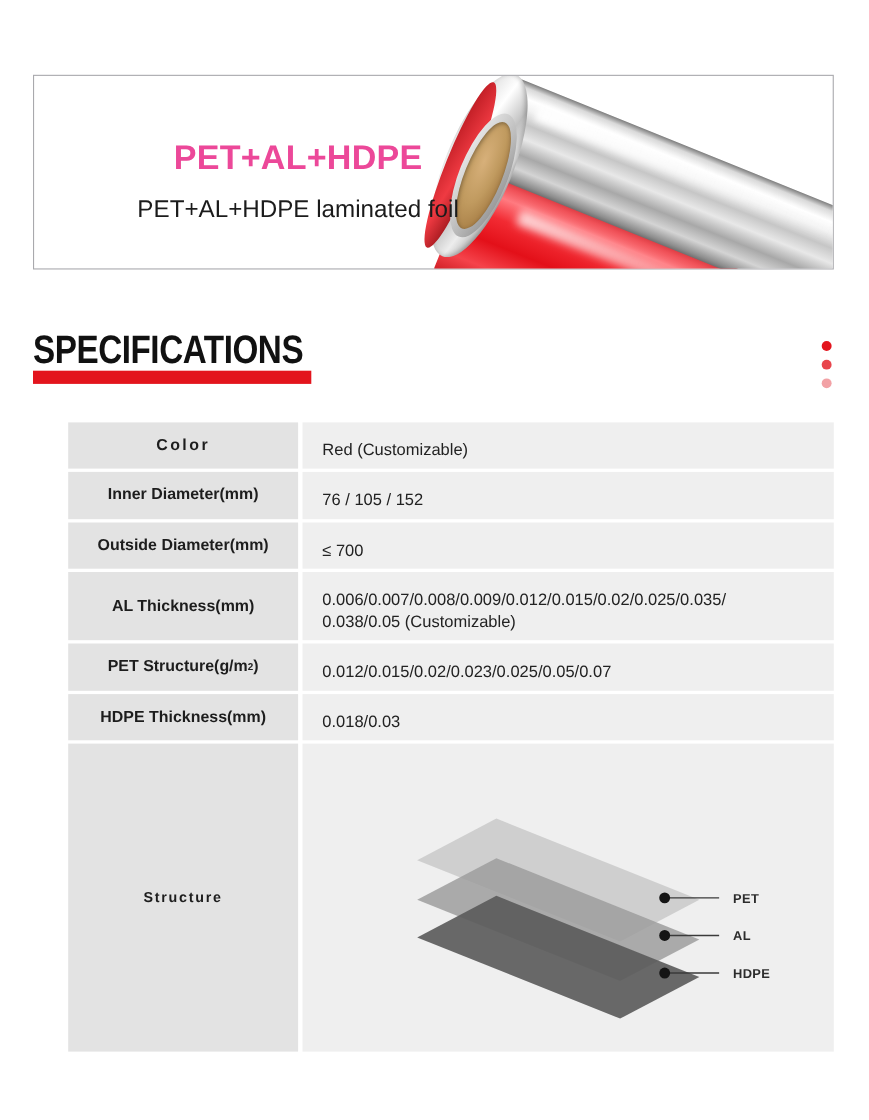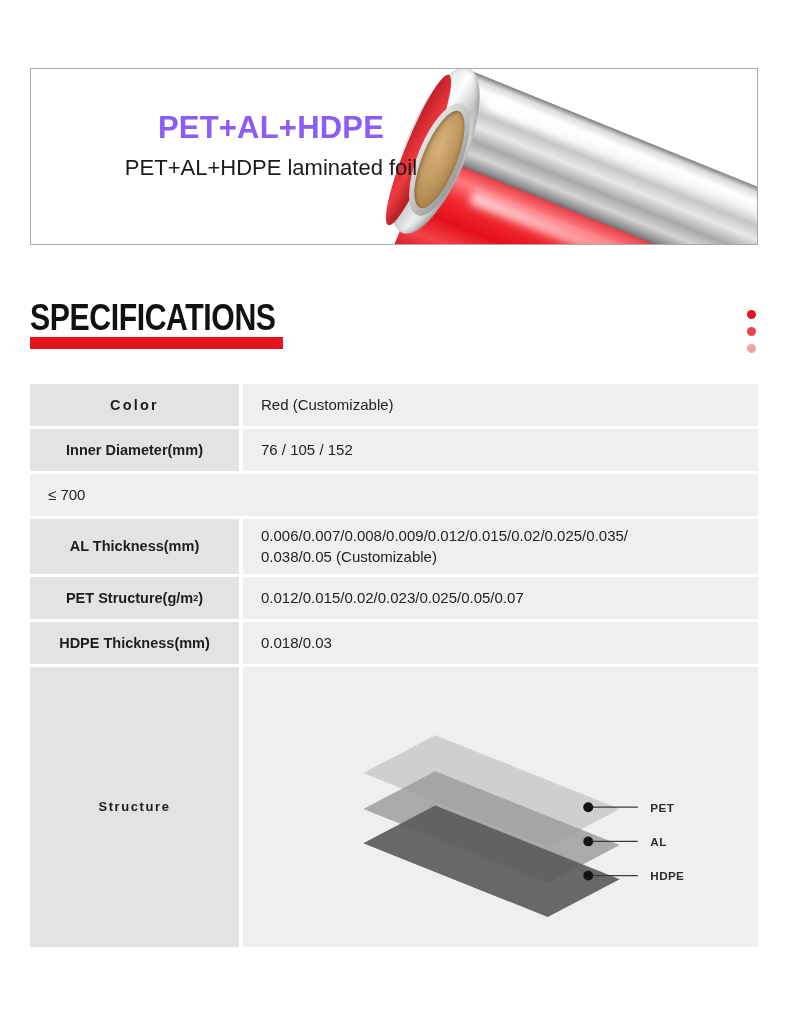--- a/index.html
+++ b/index.html
@@ -32,24 +32,24 @@
     position: absolute;
     left: 40px;
     top: 42px;
     width: 400px;
     text-align: center;
     z-index: 5;
   }
   .hero-title {
     font-size: 31px;
     font-weight: bold;
-    color: #8b5cf6;
+    color: #ec4899;
     letter-spacing: 0.2px;
     line-height: 1.1;
-    margin: 0;
+    margin: 16px;
     white-space: nowrap;
   }
   .hero-sub {
     margin: 10px 0 0 0;
     font-size: 22px;
     color: #1b1b1b;
     line-height: 1.2;
     white-space: nowrap;
   }
 
@@ -235,30 +235,31 @@
     display: flex;
     align-items: center;
     justify-content: center;
     font-size: 14.5px;
     font-weight: bold;
     color: #1d1d1d;
     text-align: center;
     padding: 4px 2px;
     box-sizing: border-box;
     line-height: 1.25;
+    margin-left: 32px;
   }
   .spec-label.spaced { letter-spacing: 2.2px; }
   .spec-value {
     flex: 1 1 auto;
     background: #efefef;
     display: flex;
     align-items: center;
     font-size: 15px;
     color: #222222;
-    padding: 6px 0 6px 18px;
+    padding: 16px 0 6px 18px;
     box-sizing: border-box;
     line-height: 1.35;
     white-space: pre-line;
   }
   .spec-row.tall { min-height: 55px; }
   .spec-row.structure { min-height: 280px; }
   .spec-row.structure .spec-label { font-size: 13px; letter-spacing: 1.6px; }
   .spec-row.structure .spec-value { padding: 0; position: relative; overflow: hidden; }
   sup { font-size: 9px; vertical-align: super; line-height: 0; }
 
@@ -321,20 +322,21 @@
     <div class="spec-value">Red (Customizable)</div>
   </div>
 
   <div class="spec-row">
     <div class="spec-label">Inner Diameter(mm)</div>
     <div class="spec-value">76 / 105 / 152</div>
   </div>
 
 
   <div class="spec-row">
+    <div class="spec-label">Outside Diameter(mm)</div>
     <div class="spec-value">≤ 700</div>
   </div>
 
   <div class="spec-row tall">
     <div class="spec-label">AL Thickness(mm)</div>
     <div class="spec-value">0.006/0.007/0.008/0.009/0.012/0.015/0.02/0.025/0.035/
 0.038/0.05 (Customizable)</div>
   </div>
 
   <div class="spec-row">

